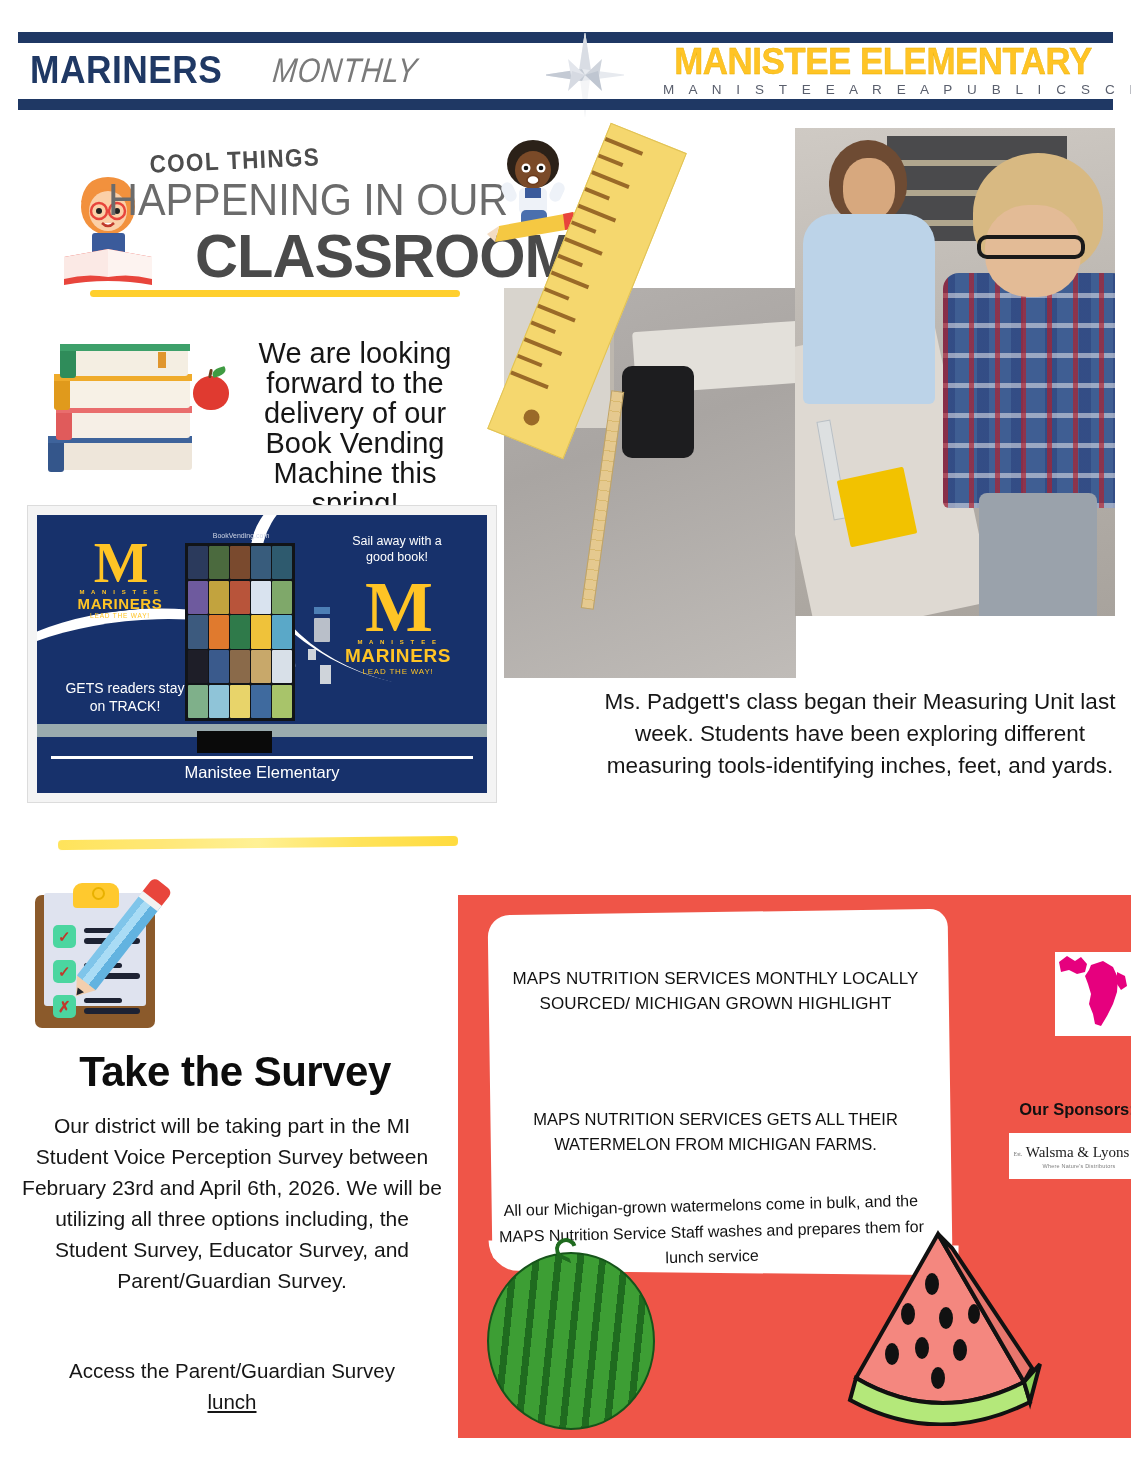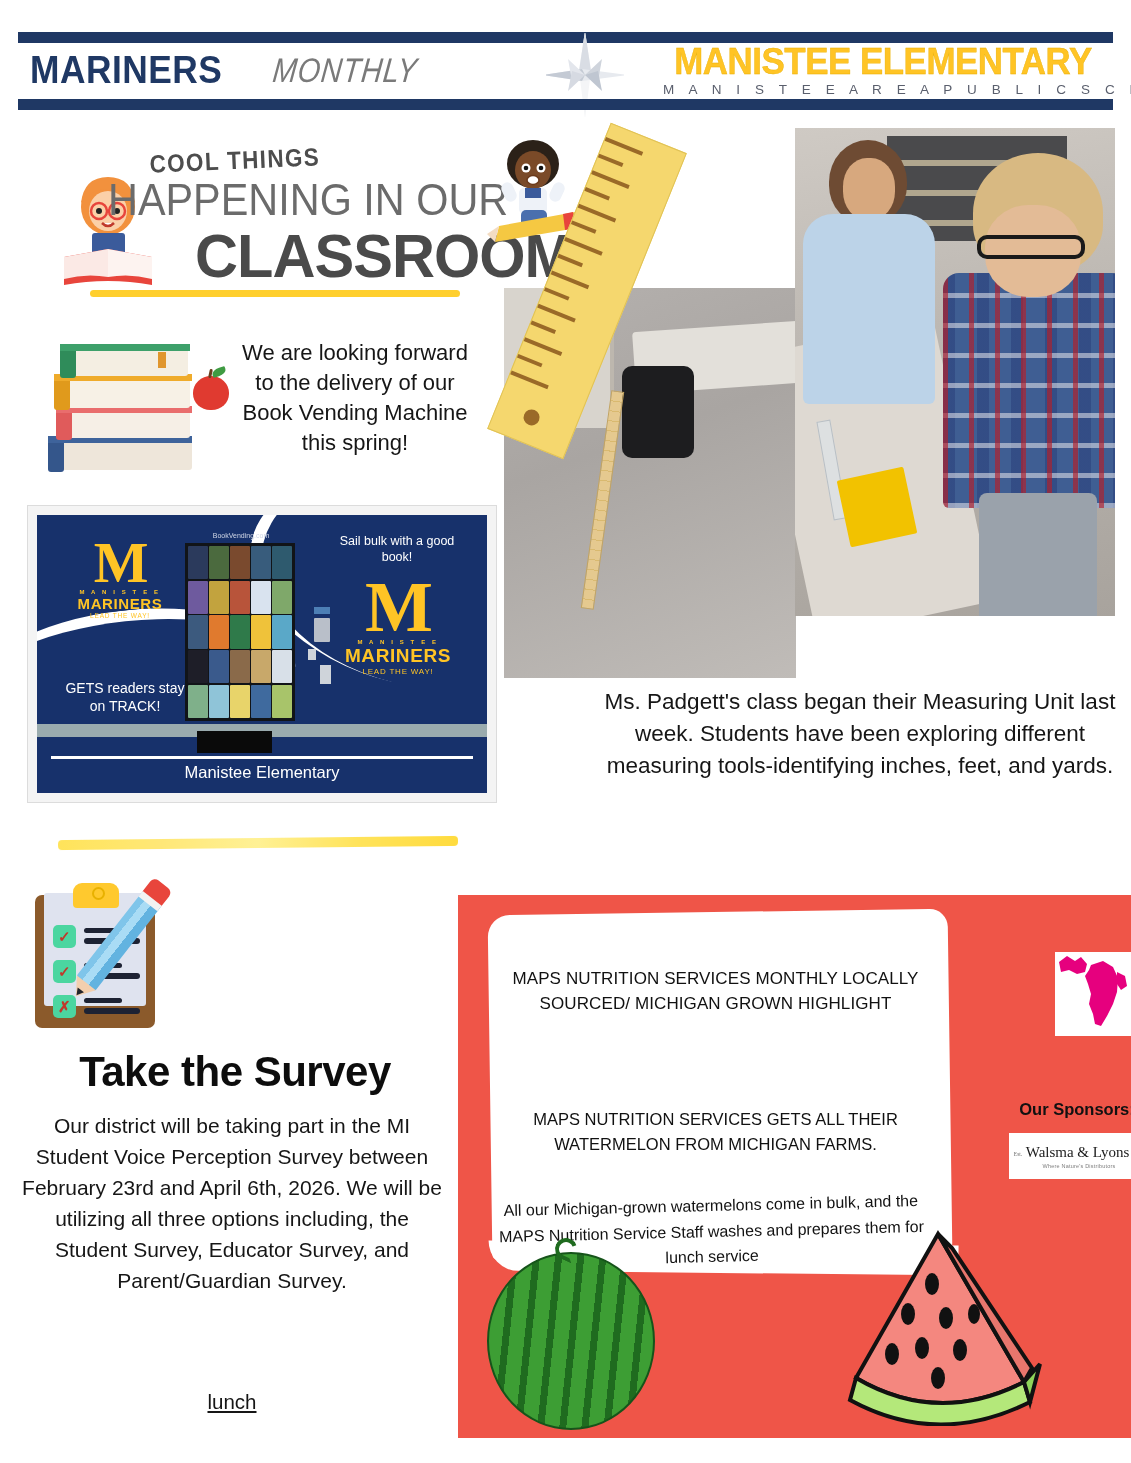--- a/index.html
+++ b/index.html
@@ -115,21 +115,21 @@
     background: #3f9b42; border-radius: 60% 10% 60% 10%; transform: rotate(-18deg);
   }
   
   .ct-girl { position: absolute; left: 32px; top: 35px; width: 92px; height: 118px; }
   .ct-boy { position: absolute; left: 455px; top: 0px; width: 95px; height: 110px; }
 
   
   .book-stack { position: absolute; left: 40px; top: 322px; width: 170px; height: 160px; }
   .book-text {
     position: absolute; left: 230px; top: 338px; width: 250px;
-    text-align: center; font-size: 22px; line-height: 30px;
+    text-align: center; font-size: 29px; line-height: 30px;
     color: #161616; font-family: "Liberation Sans", sans-serif;
   }
 
   
   .vend-frame {
     position: absolute; left: 27px; top: 505px; width: 470px; height: 298px;
     background: #f4f4f4; border: 1px solid #dcdcdc; padding: 9px;
   }
   .vend-body {
     position: relative; width: 100%; height: 100%;
@@ -502,21 +502,21 @@
     <div class="vend-swoosh2"></div>
 
     <div class="vend-logo-l">
       <div class="vm-m">M</div>
       <div class="vm-city">M A N I S T E E</div>
       <div class="vm-name">MARINERS</div>
       <div class="vm-tag">LEAD THE WAY!</div>
     </div>
 
     <div class="vend-left-text">GETS readers stay on TRACK!</div>
-    <div class="vend-right-text">Sail bulk with a good book!</div>
+    <div class="vend-right-text">Sail away with a good book!</div>
 
     <div class="vend-logo-r">
       <div class="vm-m vm-m-big">M</div>
       <div class="vm-city">M A N I S T E E</div>
       <div class="vm-name vm-name-big">MARINERS</div>
       <div class="vm-tag vm-tag-big">LEAD THE WAY!</div>
     </div>
 
     <div class="vend-url">BookVending.com</div>
     <div class="vend-window">
@@ -639,20 +639,21 @@
     <div class="eraser"></div>
       <div class="band"></div>
       <div class="tip"></div>
       <div class="lead"></div>
   </div>
 </div>
 
 <div class="survey-title">Take the Survey</div>
 <div class="survey-body">Our district will be taking part in the MI Student Voice Perception Survey between February 23rd and April 6th, 2026. We will be utilizing all three options including, the Student Survey, Educator Survey, and Parent/Guardian Survey.</div>
 <div class="survey-access">
+  <span>Access the Parent/Guardian Survey</span>
   <br>
   <a href="#">lunch</a>
 </div>
 
 <div class="nutri">
   <div class="nutri-card"></div>
 
   <div class="nutri-head">MAPS NUTRITION SERVICES MONTHLY LOCALLY SOURCED/ MICHIGAN GROWN HIGHLIGHT</div>
   <div class="nutri-body">MAPS NUTRITION SERVICES GETS ALL THEIR WATERMELON FROM MICHIGAN FARMS.</div>
   <div class="nutri-foot">All our Michigan-grown watermelons come in bulk, and the MAPS Nutrition Service Staff washes and prepares them for lunch service</div>

